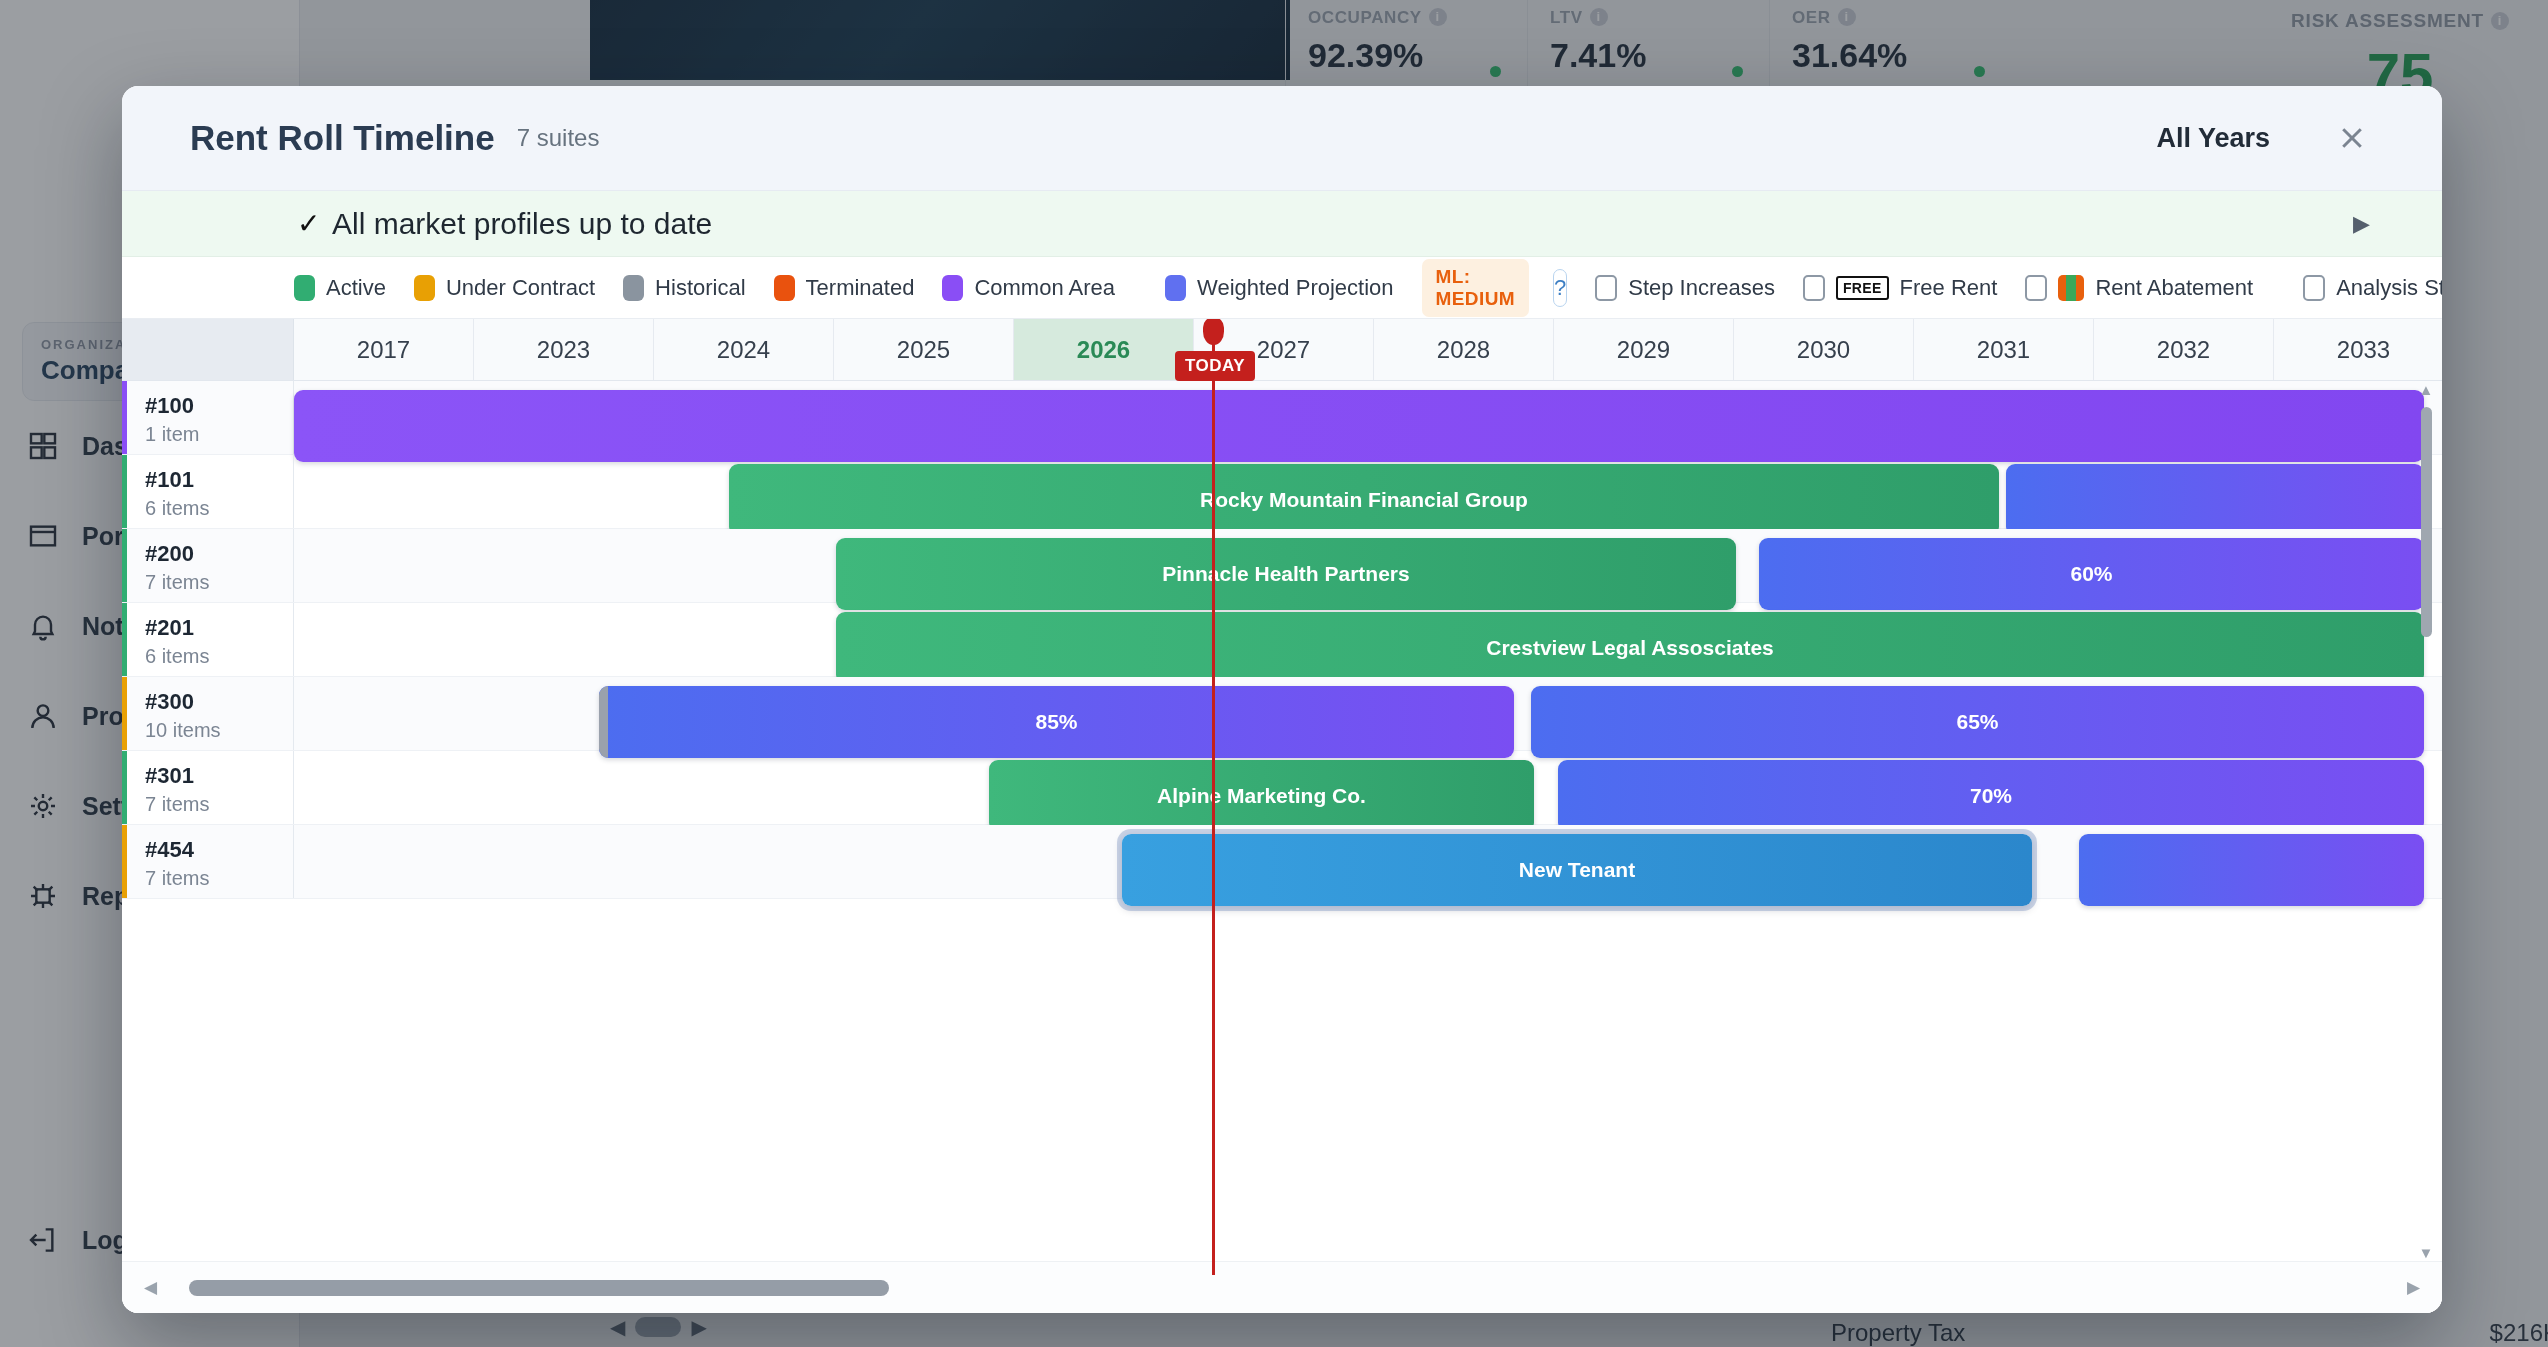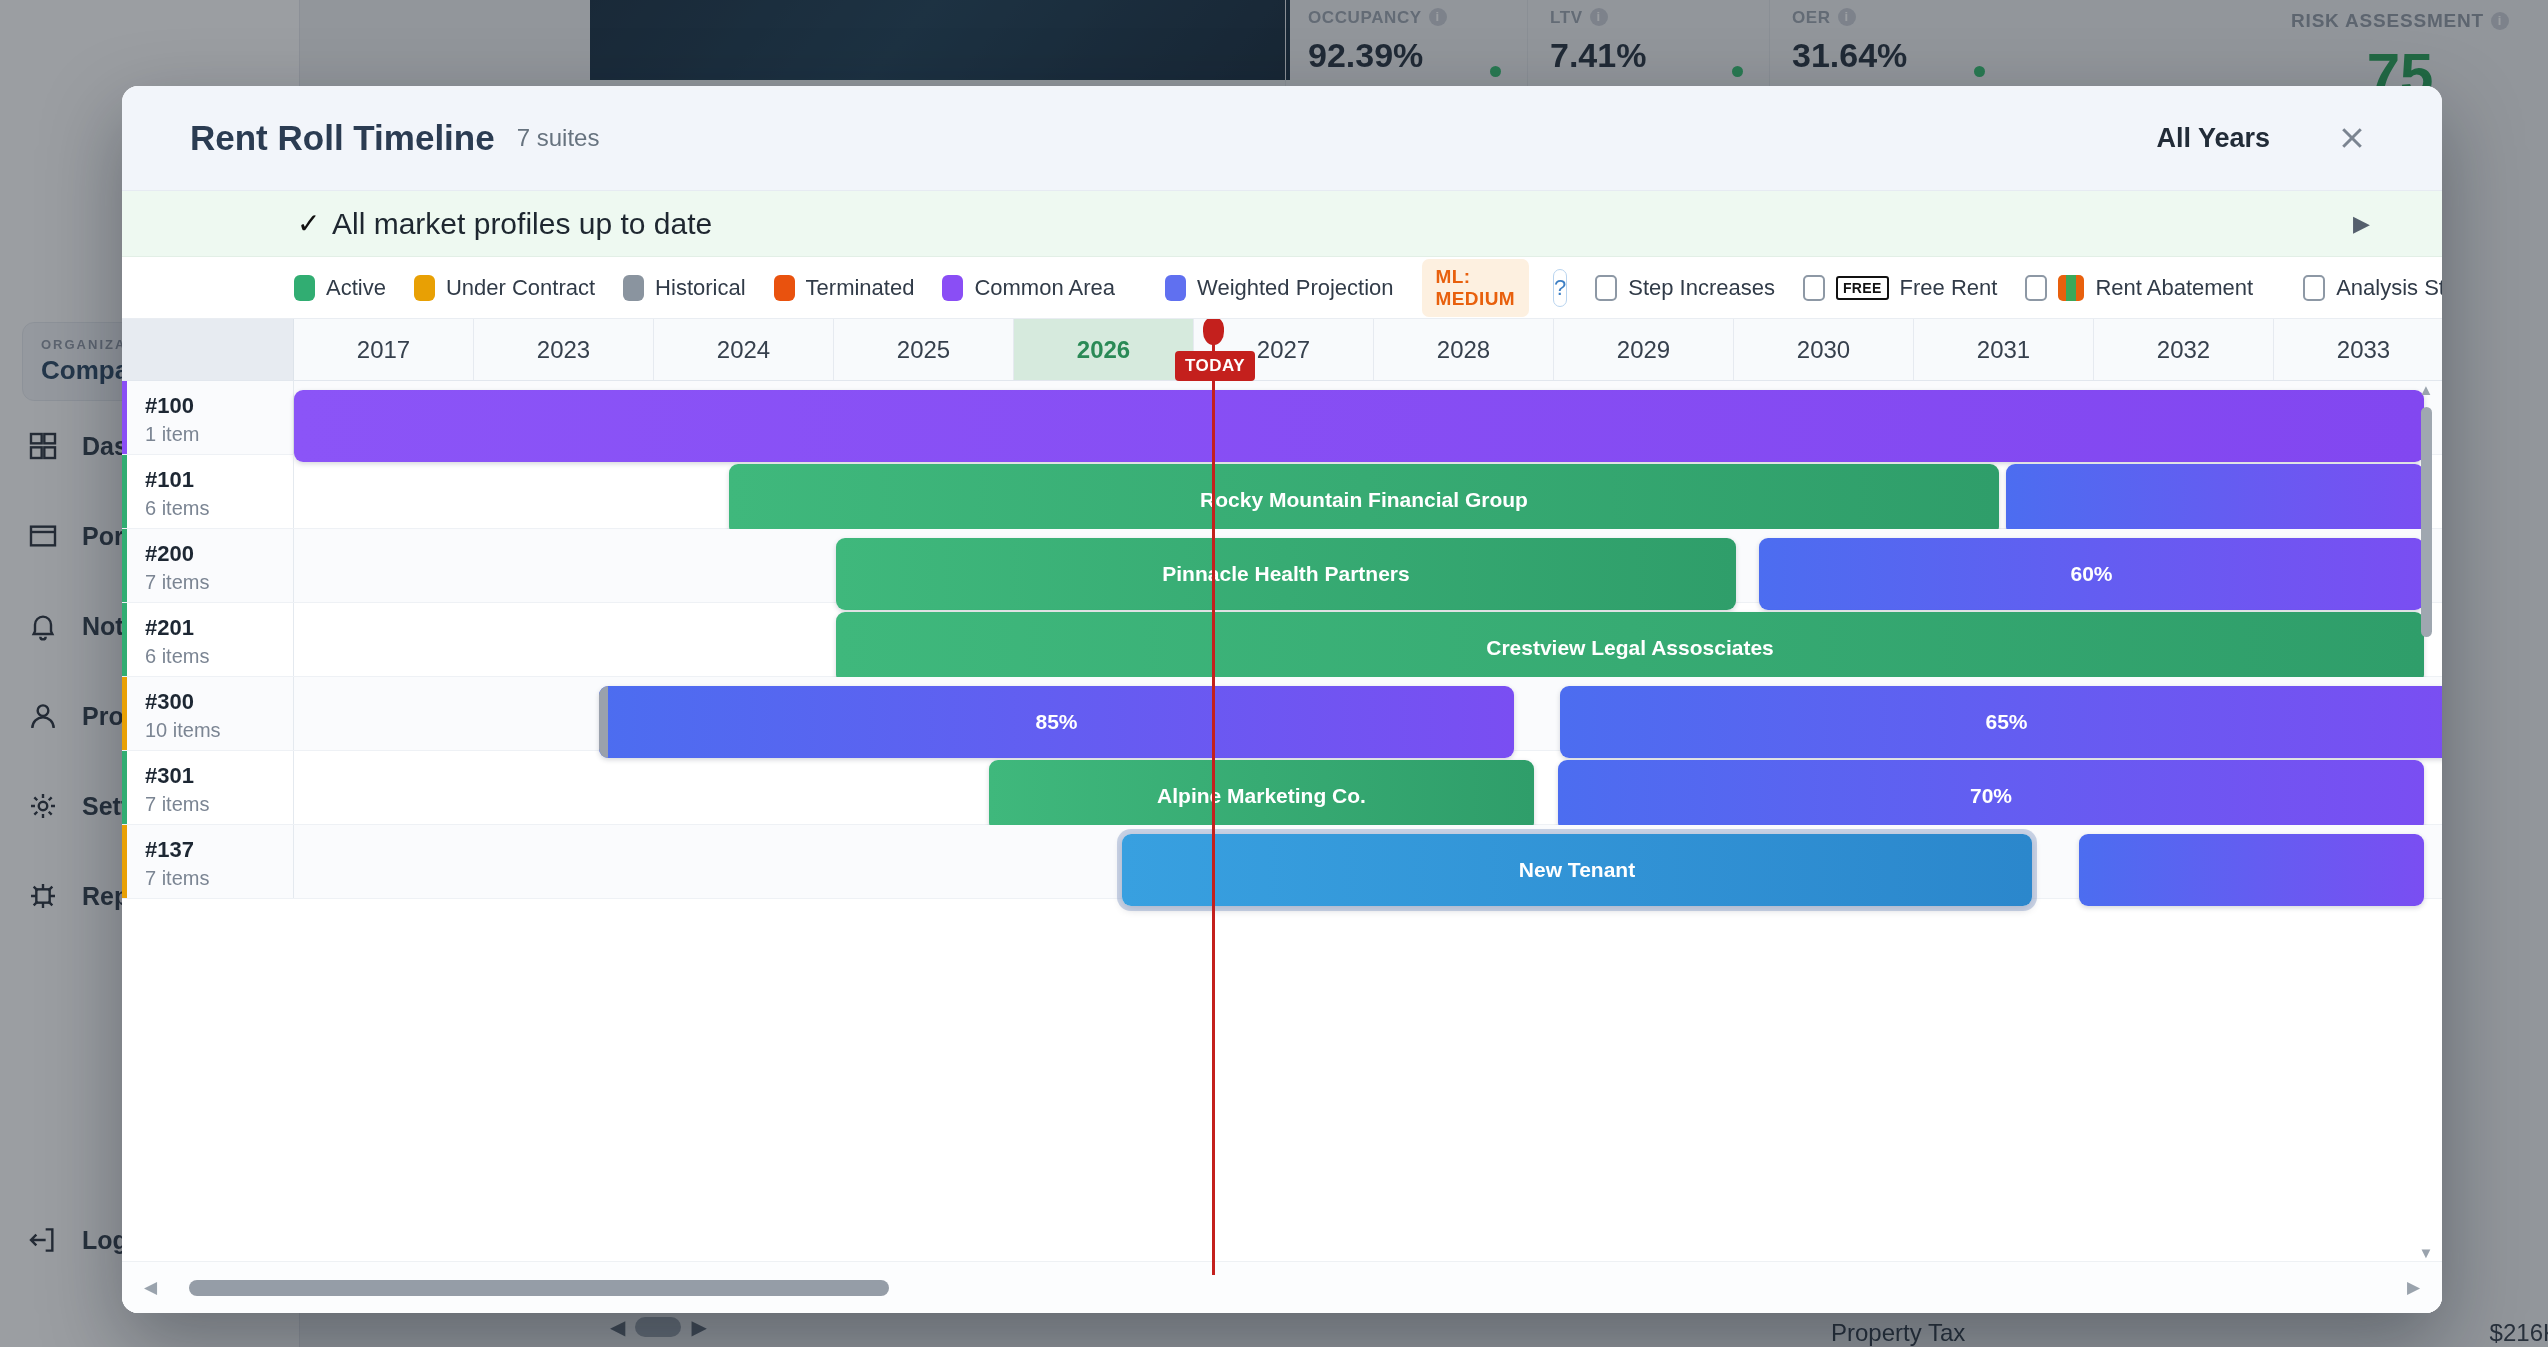--- a/index.html
+++ b/index.html
@@ -476,42 +476,42 @@
         </div>
         <div class="tl-row alt">
           <div class="lbl-cell" style="border-left-color: rgb(232, 160, 4);">
             <div class="lbl-id">#300</div>
             <div class="lbl-items">10 items</div>
           </div>
           <div class="track">
             <div class="bar blue handle" style="left: 305px; width: 915px;">
               <span>85%</span>
             </div>
-            <div class="bar blue" style="left: 1266px; width: 893px;">
+            <div class="bar blue" style="left: 1237px; width: 893px;">
               <span>65%</span>
             </div>
           </div>
         </div>
         <div class="tl-row">
           <div class="lbl-cell" style="border-left-color: rgb(49, 173, 114);">
             <div class="lbl-id">#301</div>
             <div class="lbl-items">7 items</div>
           </div>
           <div class="track">
             <div class="bar green" style="left: 695px; width: 545px;">
               <span>Alpine Marketing Co.</span>
             </div>
             <div class="bar blue" style="left: 1264px; width: 866px;">
               <span>70%</span>
             </div>
           </div>
         </div>
         <div class="tl-row alt">
           <div class="lbl-cell" style="border-left-color: rgb(232, 160, 4);">
-            <div class="lbl-id">#137</div>
+            <div class="lbl-id">#454</div>
             <div class="lbl-items">7 items</div>
           </div>
           <div class="track">
             <div class="bar lightblue selected" style="left: 828px; width: 910px;">
               <span>New Tenant</span>
             </div>
             <div class="bar blue" style="left: 1785px; width: 345px;"></div>
           </div>
         </div>
       </div>

